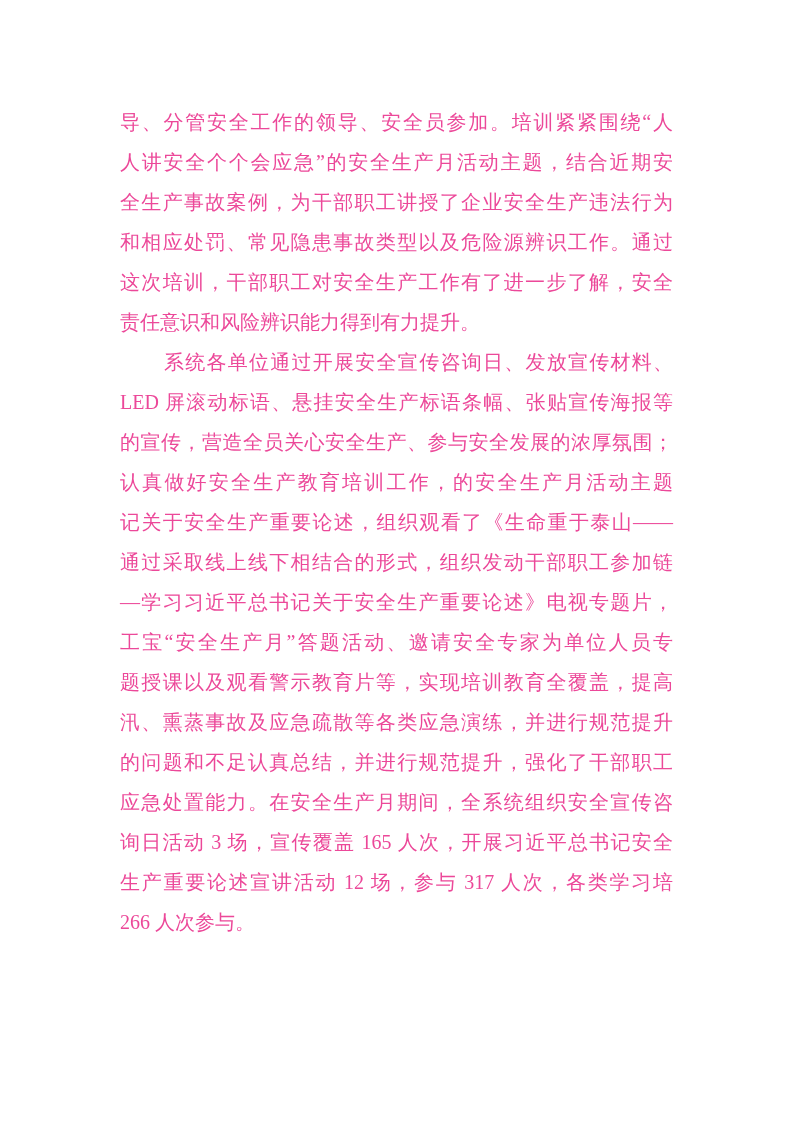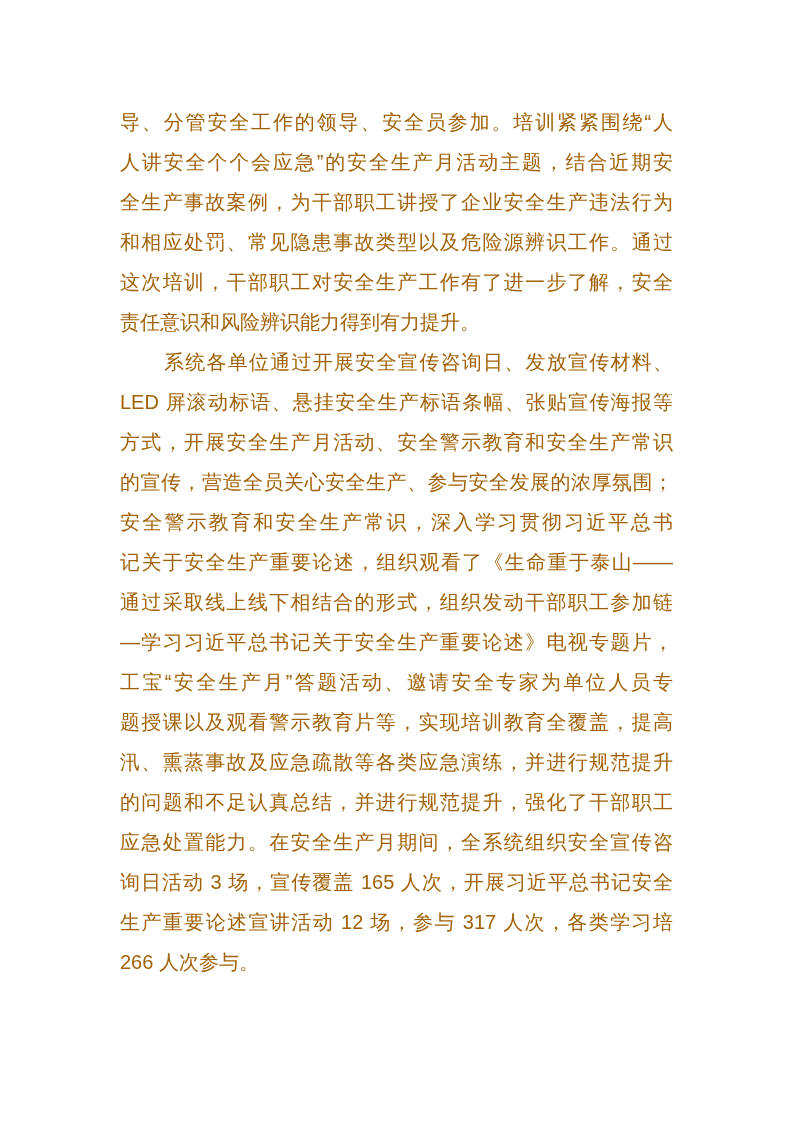--- a/index.html
+++ b/index.html
@@ -2,23 +2,23 @@
 <html><head>
 <meta charset="utf-8">
 <style>
   html, body { margin: 0; padding: 0; background: #ffffff; }
   body { width: 793px; height: 1122px; position: relative; overflow: hidden; }
   .page {
     position: absolute;
     left: 120px;
     top: 102px;
     width: 553px;
-    font-family: Liberation Sans, sans-serif;
+    font-family: Liberation Serif, serif;
     font-size: 20px;
-    color: #a16207;
+    color: #ec4899;
   }
   .line {
     height: 40px;
     line-height: 40px;
     white-space: nowrap;
     text-align: justify;
     text-align-last: justify;
     letter-spacing: 0;
   }
   .line.last { text-align-last: left; }
@@ -32,23 +32,22 @@
     <div class="line">导、分管安全工作的领导、安全员参加。培训紧紧围绕“人</div>
     <div class="line">人讲安全个个会应急”的安全生产月活动主题，结合近期安</div>
     <div class="line">全生产事故案例，为干部职工讲授了企业安全生产违法行为</div>
     <div class="line">和相应处罚、常见隐患事故类型以及危险源辨识工作。通过</div>
     <div class="line">这次培训，干部职工对安全生产工作有了进一步了解，安全</div>
     <div class="line last">责任意识和风险辨识能力得到有力提升。</div>
   </div>
   <div class="paragraph">
     <div class="line indent">系统各单位通过开展安全宣传咨询日、发放宣传材料、</div>
     <div class="line">LED 屏滚动标语、悬挂安全生产标语条幅、张贴宣传海报等</div>
-    <div class="line">方式，开展安全生产月活动、安全警示教育和安全生产常识</div>
     <div class="line">的宣传，营造全员关心安全生产、参与安全发展的浓厚氛围；</div>
-    <div class="line">安全警示教育和安全生产常识，深入学习贯彻习近平总书</div>
+    <div class="line">认真做好安全生产教育培训工作，的安全生产月活动主题</div>
     <div class="line">记关于安全生产重要论述，组织观看了《生命重于泰山——</div>
     <div class="line">通过采取线上线下相结合的形式，组织发动干部职工参加链</div>
     <div class="line">—学习习近平总书记关于安全生产重要论述》电视专题片，</div>
     <div class="line">工宝“安全生产月”答题活动、邀请安全专家为单位人员专</div>
     <div class="line">题授课以及观看警示教育片等，实现培训教育全覆盖，提高</div>
     <div class="line">汛、熏蒸事故及应急疏散等各类应急演练，并进行规范提升</div>
     <div class="line">的问题和不足认真总结，并进行规范提升，强化了干部职工</div>
     <div class="line">应急处置能力。在安全生产月期间，全系统组织安全宣传咨</div>
     <div class="line">询日活动 3 场，宣传覆盖 165 人次，开展习近平总书记安全</div>
     <div class="line">生产重要论述宣讲活动 12 场，参与 317 人次，各类学习培</div>

